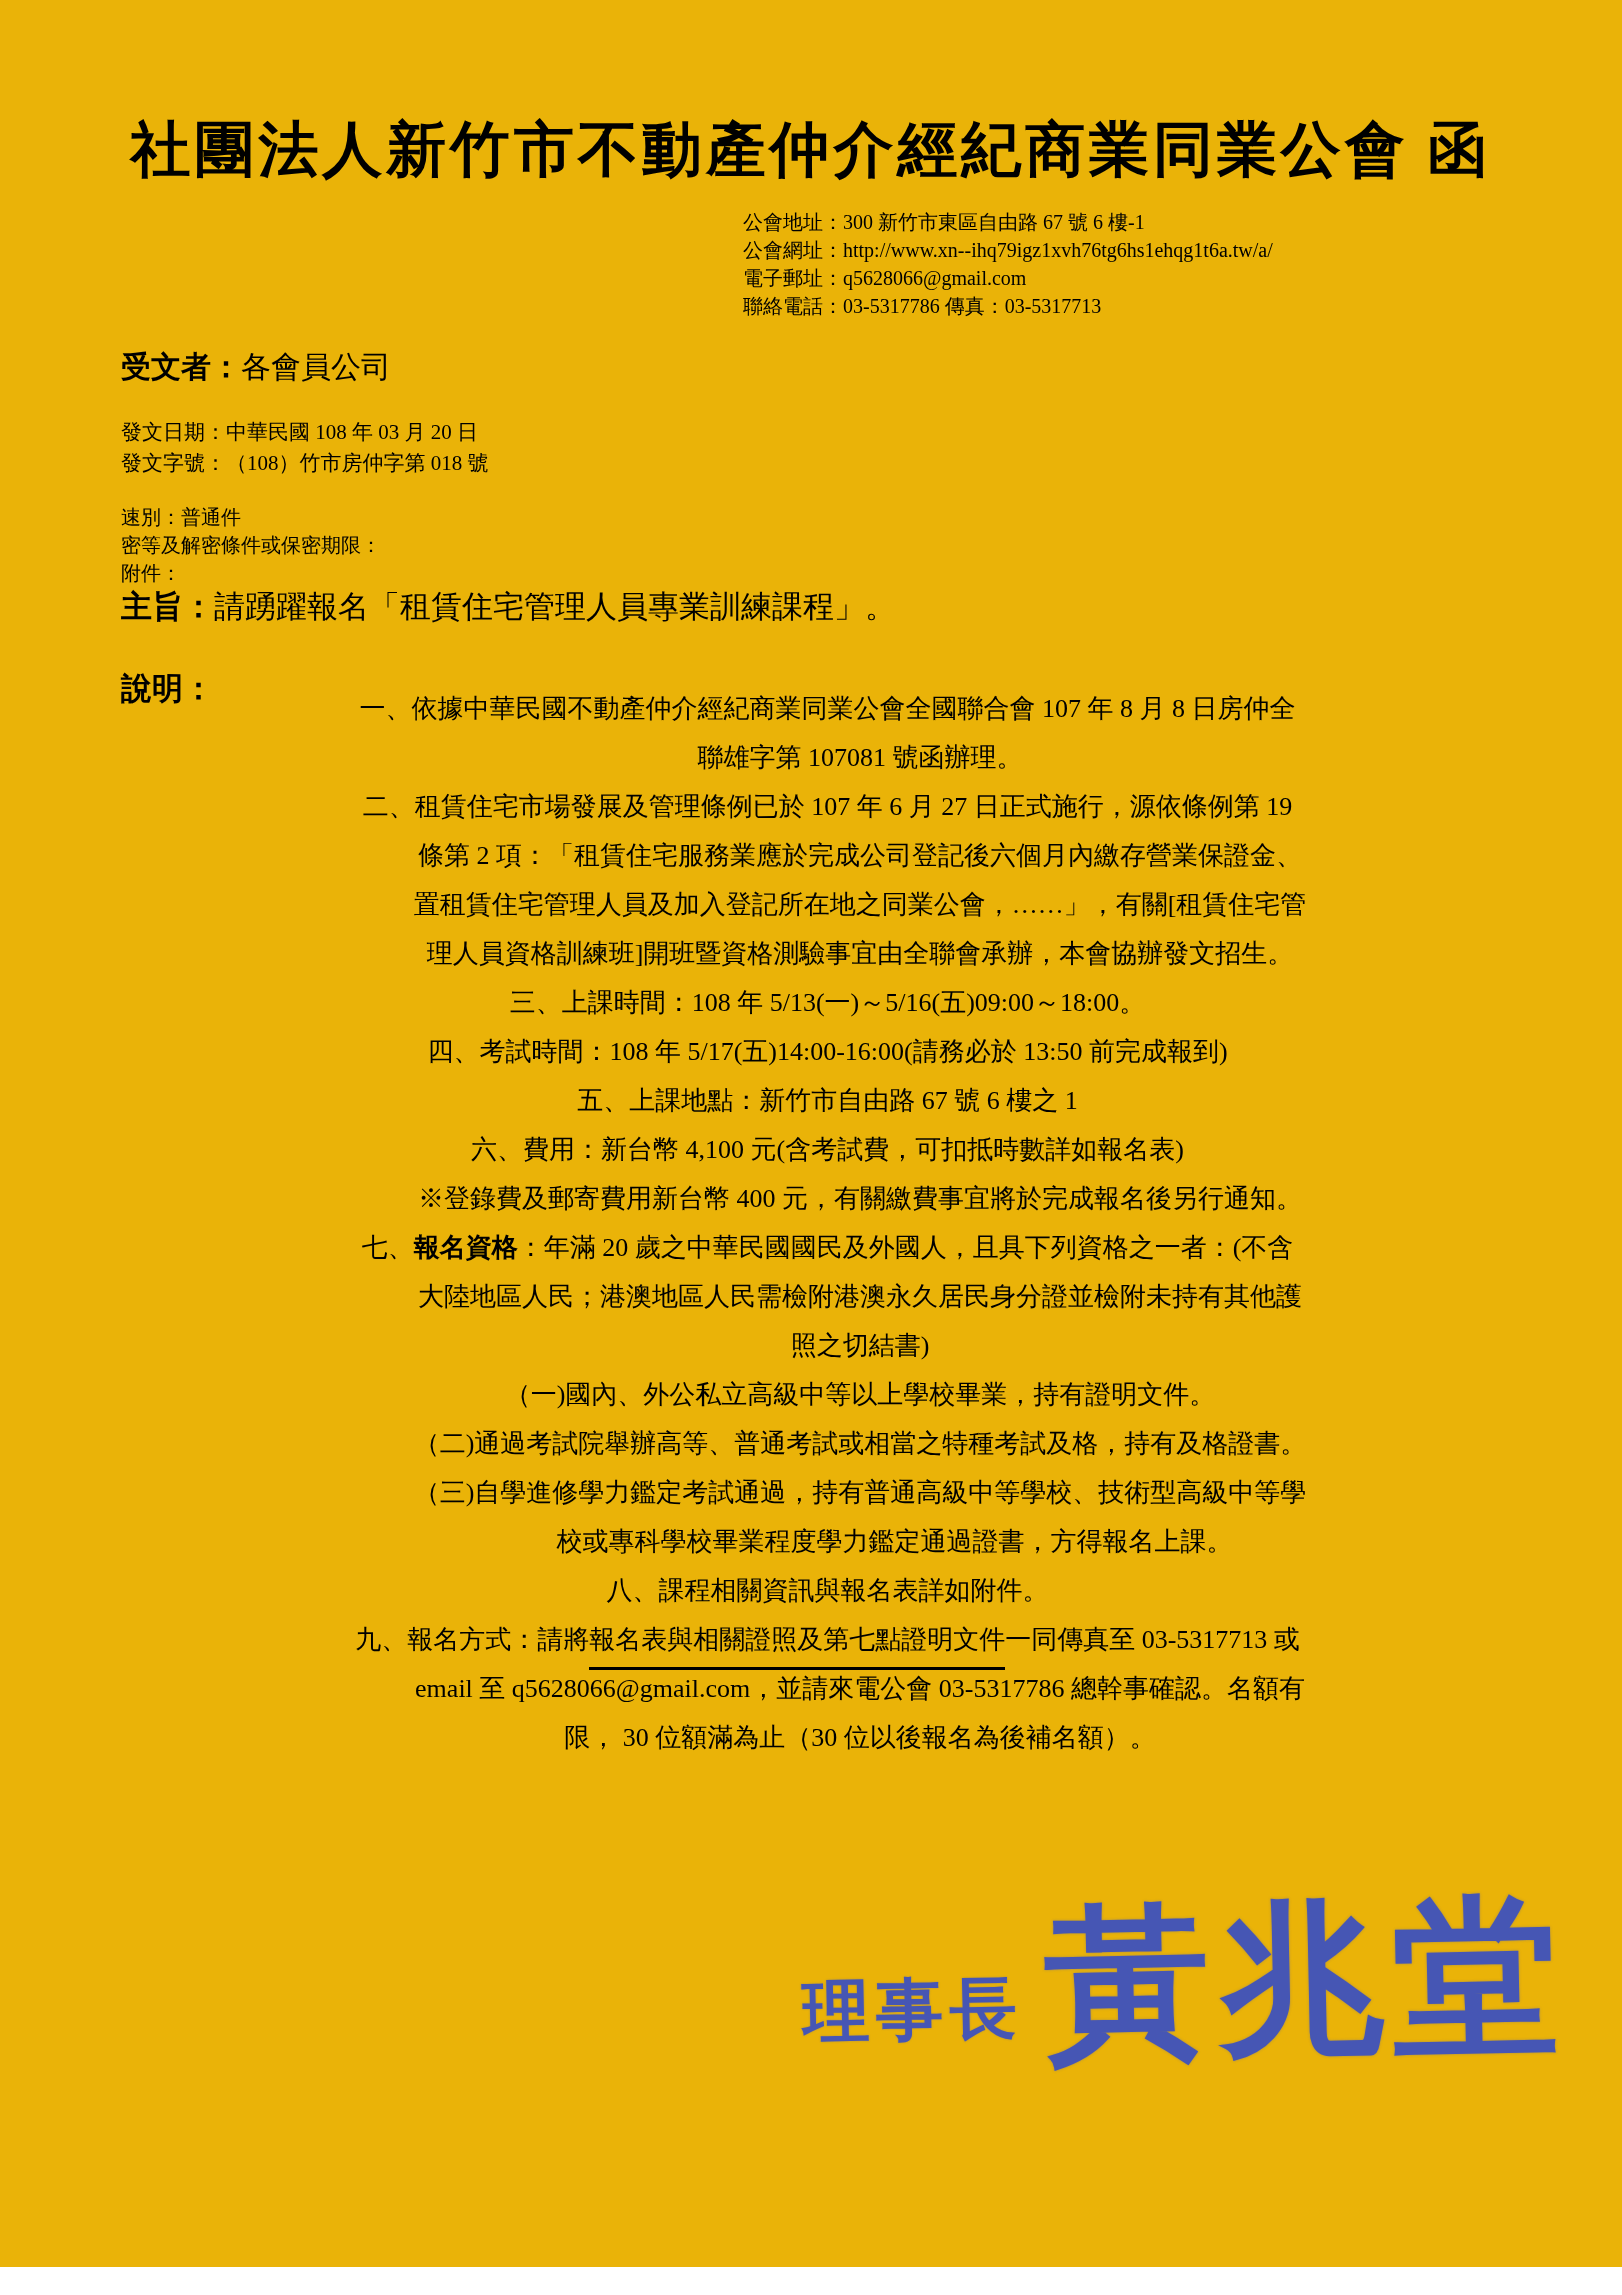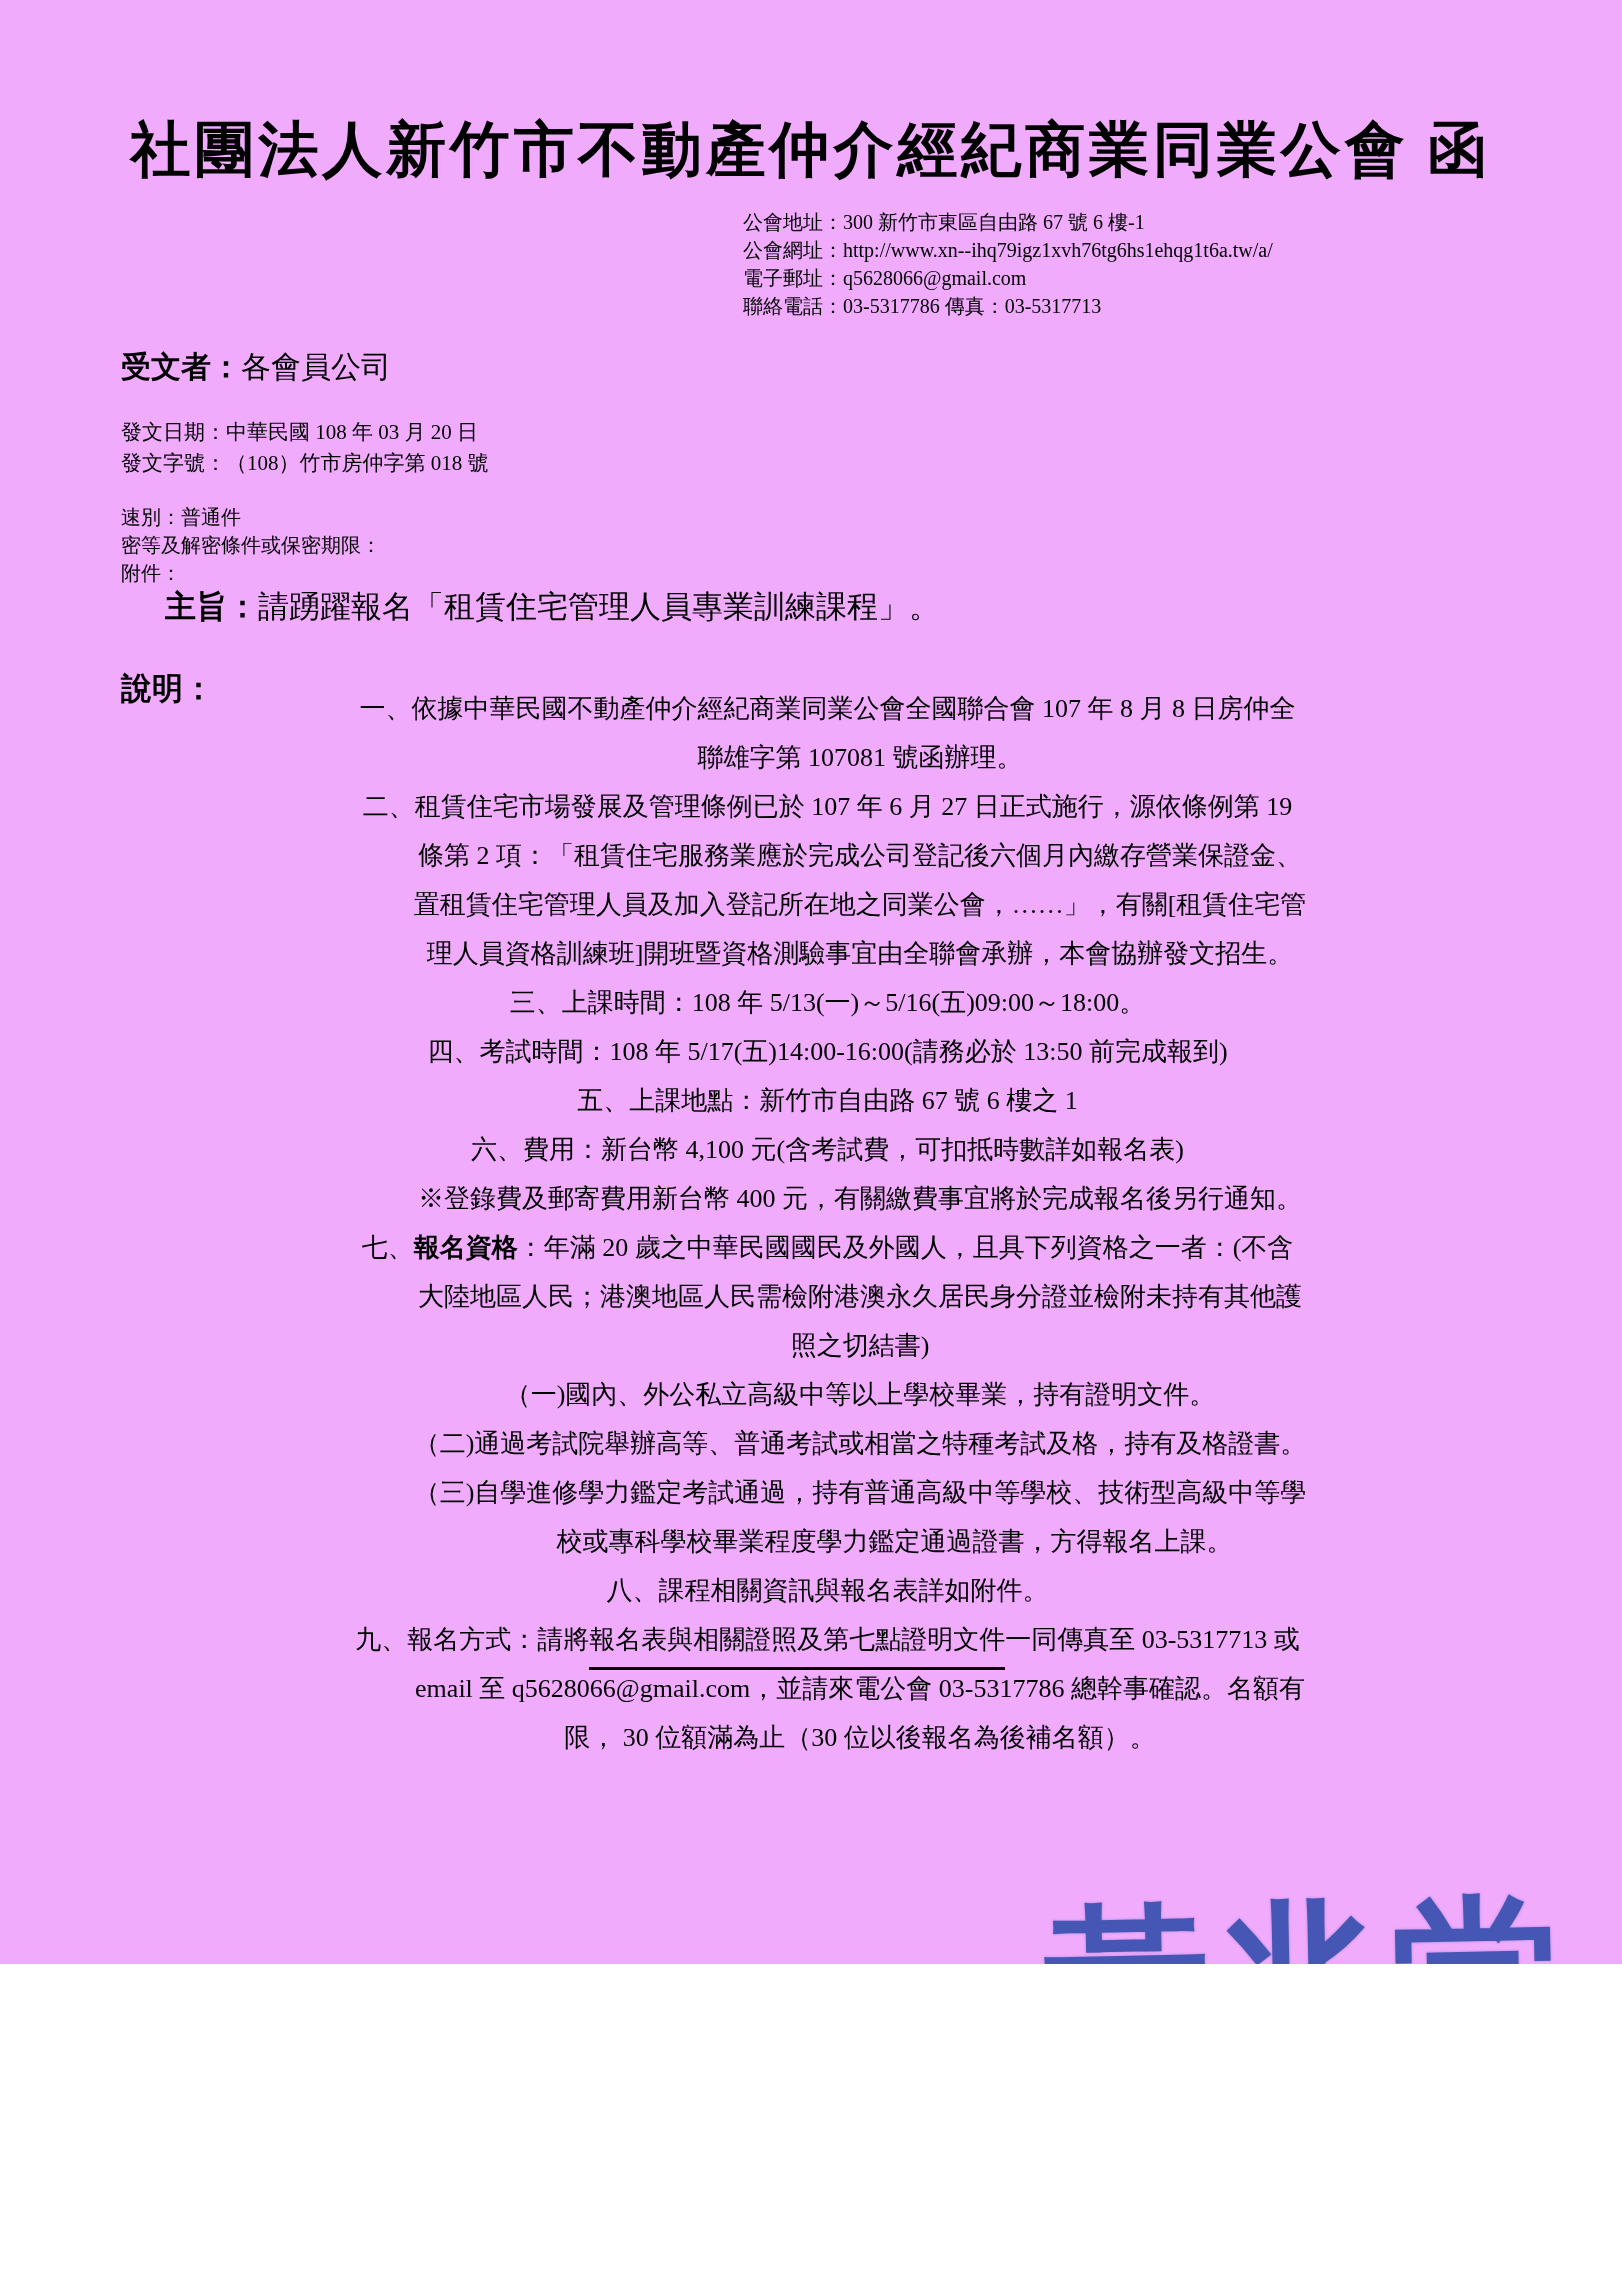--- a/index.html
+++ b/index.html
@@ -1,19 +1,19 @@
 <!DOCTYPE html>
 <html style="font-size:10.5px"><head>
 <meta charset="utf-8">
 <style>
   html,body { margin:0; padding:0; background:#ffffff; }
   .page {
     position:relative;
-    width:1622px; height:1964px;
-    background:#f0abfc;
+    width:1622px; height:2267px;
+    background:#eab308;
     font-family:"Liberation Serif","DejaVu Serif",serif;
     color:#000;
     overflow:hidden;
   }
   .title {
     position:absolute; top:110px; left:0; width:100%;
     text-align:center;
     font-size:60px; font-weight:bold; letter-spacing:3.9px;
     white-space:nowrap;
   }
@@ -29,21 +29,21 @@
   .docmeta {
     position:absolute; left:121px; top:417px;
     font-size:21px; line-height:31px; white-space:nowrap;
   }
   .classification {
     position:absolute; left:121px; top:503px;
     font-size:20px; line-height:28px; white-space:nowrap;
   }
   .subject {
     position:absolute; left:121px; top:586px;
-    font-size:31px; white-space:nowrap;margin-left:44px;
+    font-size:31px; white-space:nowrap;
   }
   .subject .lbl { font-weight:bold; }
   .explain {
     position:absolute; left:121px; top:668px;
     font-size:31px; font-weight:bold; white-space:nowrap;
   }
   .body-list {
     position:absolute; left:121px; top:684px; width:1413px;
     font-size:26px; line-height:49px;text-align:center;
   }

